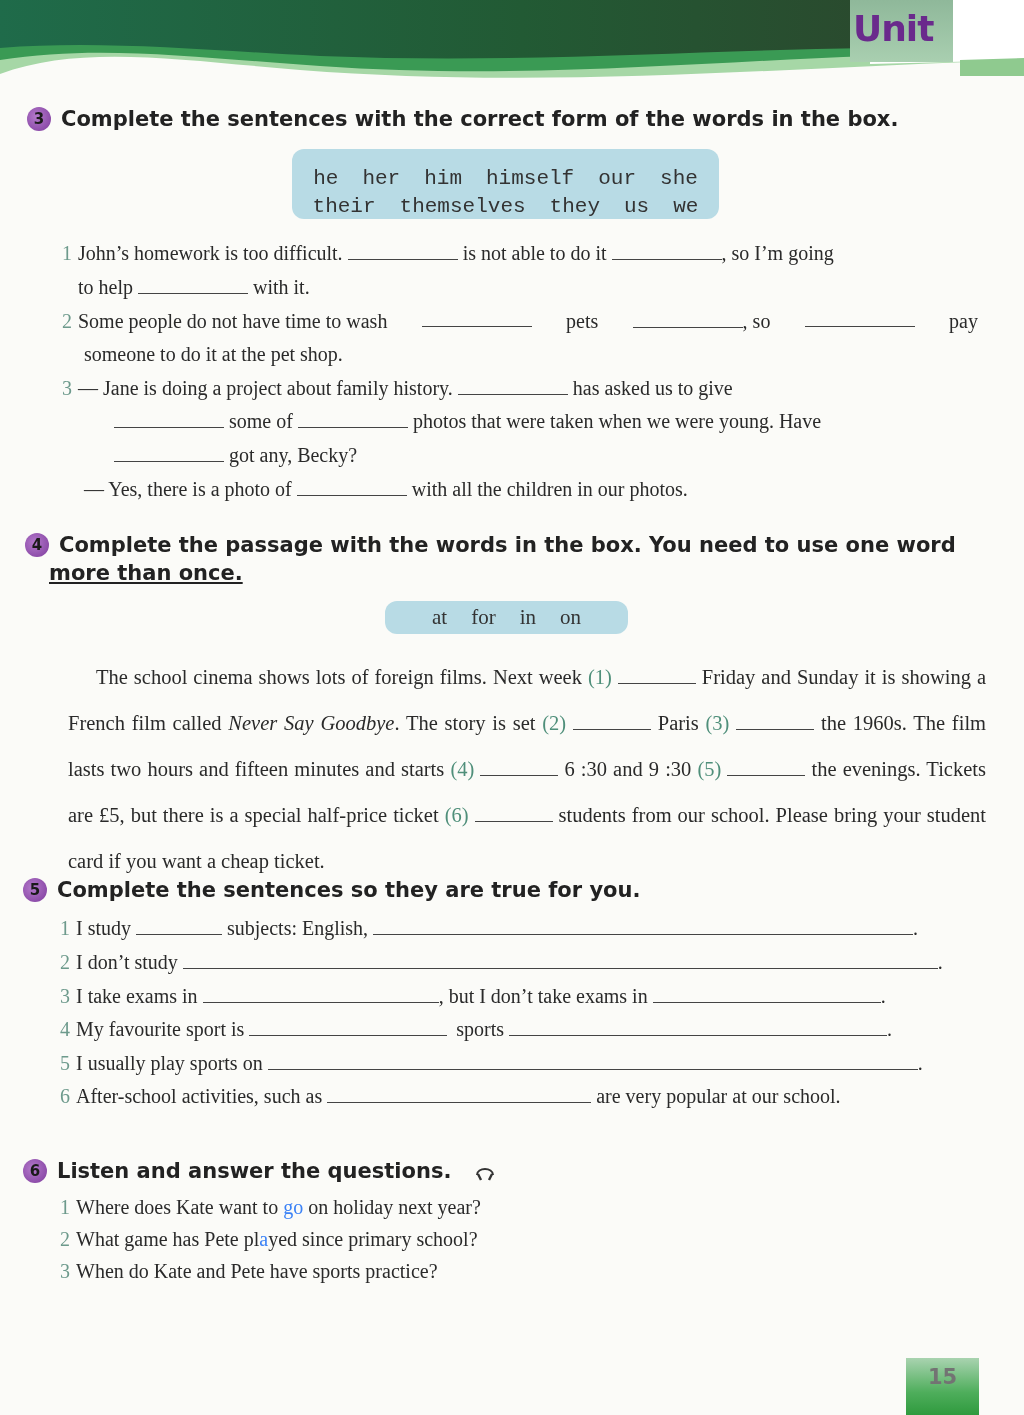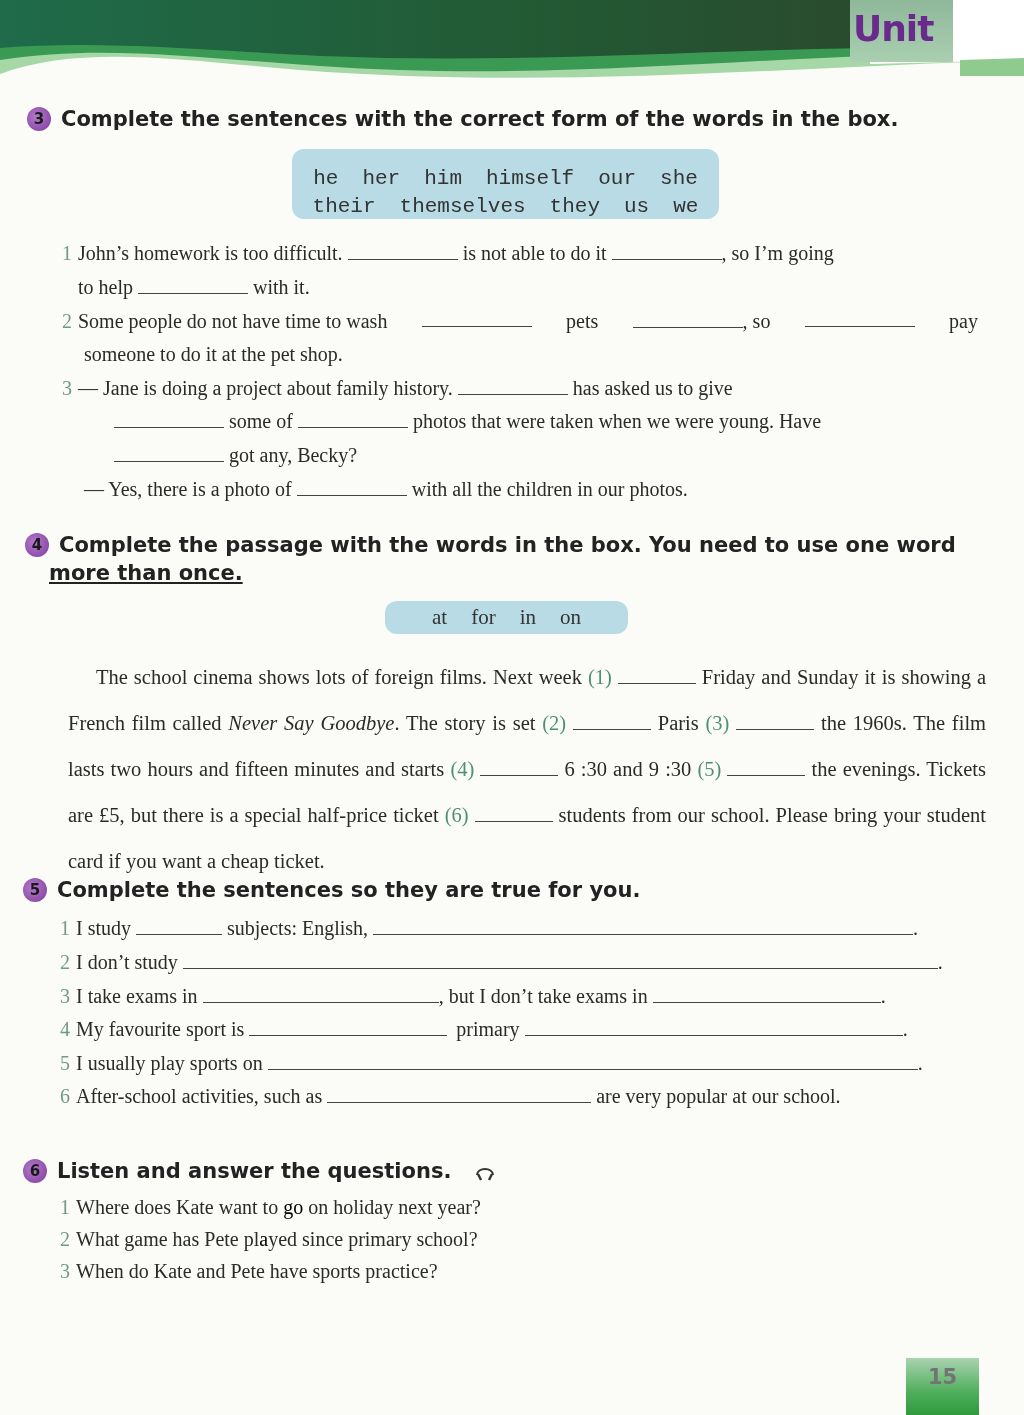--- a/index.html
+++ b/index.html
@@ -56,21 +56,21 @@
   .para i { font-style: italic; }
   .page-num-box {
     position: absolute; left: 906px; top: 1358px; width: 73px; height: 57px;
     background: linear-gradient(180deg, #a9d3b0 0%, #4fae5c 60%, #2f9a3e 100%);
   }
   .page-num {
     position: absolute; left: 906px; top: 1365px; width: 73px; text-align: center;
     font-family: "DejaVu Sans", sans-serif; font-weight: bold; font-size: 21px; color: #737373;
   }
   .headphones { display: inline-block; margin-left: 22px; margin-top: 2px; }
-  .green { color: #000000; }
+  .green { color: #3b82f6; }
 </style>
 </head>
 <body>
 
 <div class="header">
   <svg width="1024" height="100" viewBox="0 0 1024 100">
     <defs>
       <linearGradient id="dk" x1="0" y1="0" x2="1" y2="0">
         <stop offset="0" stop-color="#1f6b4a"></stop>
         <stop offset="0.6" stop-color="#225a34"></stop>
@@ -211,21 +211,21 @@
   <span class="blank" style="width:755px;"></span><span>.</span>
 </div>
 <div class="line" style="left:60px; top:983px;">
   <span class="ln">3</span><span>I take exams in</span>
   <span class="blank" style="width:236px;"></span><span>, but I don’t take exams in</span>
   <span class="blank" style="width:228px;"></span><span>.</span>
 </div>
 <div class="line" style="left:60px; top:1016px;">
   <span class="ln">4</span><span>My favourite sport is</span>
   <span class="blank" style="width:198px;"></span>
-  <span style="margin-left:4px;">primary</span>
+  <span style="margin-left:4px;">sports</span>
   <span class="blank" style="width:378px;"></span><span>.</span>
 </div>
 <div class="line" style="left:60px; top:1050px;">
   <span class="ln">5</span><span>I usually play sports on</span>
   <span class="blank" style="width:650px;"></span><span>.</span>
 </div>
 <div class="line" style="left:60px; top:1083px;">
   <span class="ln">6</span><span>After-school activities, such as</span>
   <span class="blank" style="width:264px;"></span>
   <span>are very popular at our school.</span>

